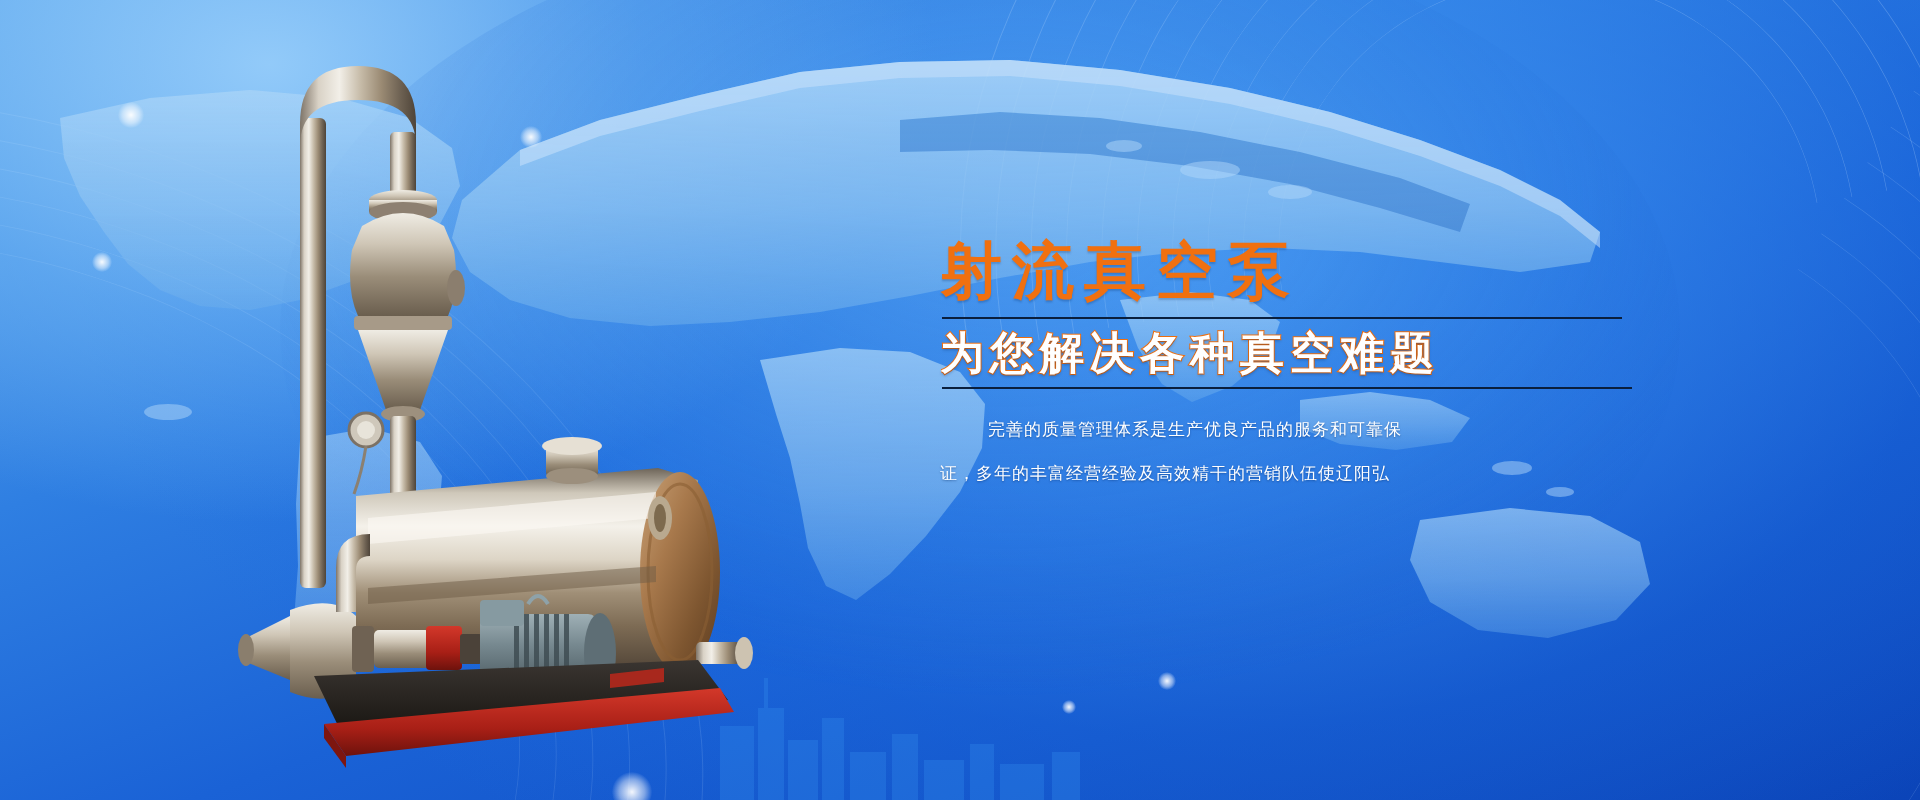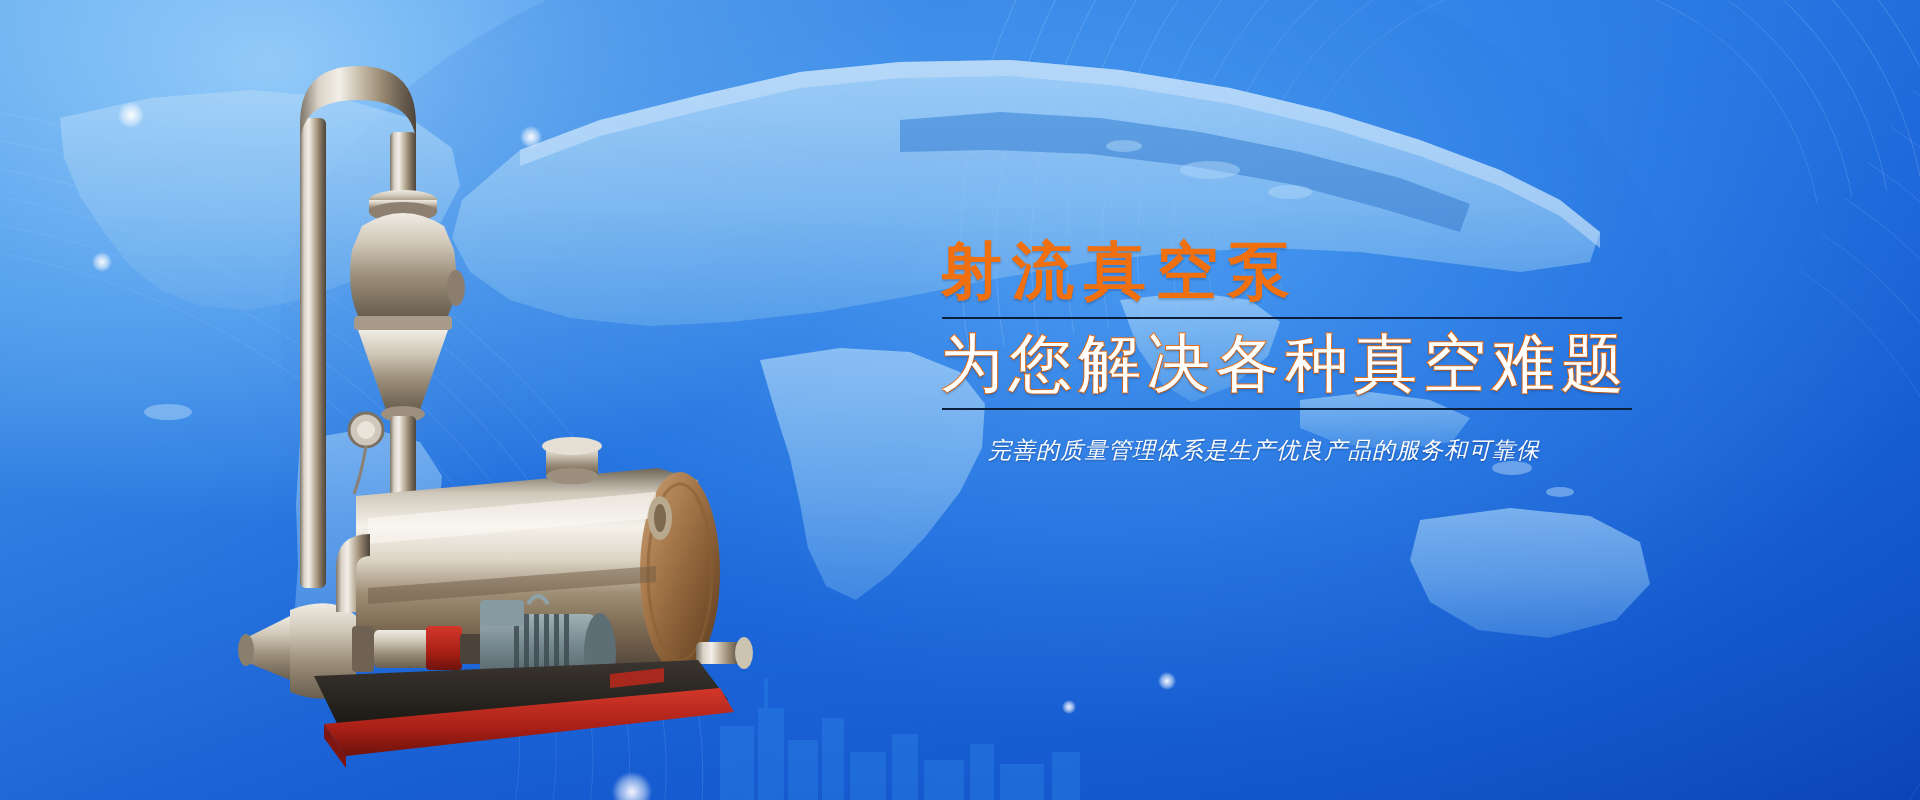--- a/index.html
+++ b/index.html
@@ -55,30 +55,30 @@
 
   
   .copy{ position:absolute; left:940px; top:238px; width:720px; }
   .title{
     font-size:62px; line-height:1.05; font-weight:bold; color:#f07010;
     letter-spacing:10px; white-space:nowrap;
     text-shadow:0 2px 2px rgba(0,30,80,.22);
   }
   .rule-1{ width:680px; height:2px; background:#0a1f3d; margin:14px 0 10px 2px; }
   .subtitle{
-    font-size:63px; line-height:1.1; font-weight:normal; color:#ffffff;
+    font-size:44px; line-height:1.1; font-weight:bold; color:#ffffff;
     letter-spacing:6px; white-space:nowrap;
     -webkit-text-stroke:2px #f07010;
     paint-order:stroke fill;
     text-shadow:0 2px 3px rgba(0,30,80,.3);
   }
   .rule-2{ width:690px; height:2px; background:#0a1f3d; margin:10px 0 18px 2px; }
   .para{
-    font-size:23px; line-height:44px; color:#ffffff; letter-spacing:1px;
-    text-shadow:0 1px 2px rgba(0,35,90,.45); width:700px;font-style:italic;
+    font-size:17px; line-height:44px; color:#ffffff; letter-spacing:1px;
+    text-shadow:0 1px 2px rgba(0,35,90,.45); width:700px;
   }
   .para .ln{ display:block; white-space:nowrap; }
   .para .ln.first{ text-indent:48px; }
 </style>
 </head>
 <body>
 
 <div class="banner">
 
   <div class="arcs-tr">
@@ -326,16 +326,17 @@
     <div class="title">射流真空泵</div>
 
     <div class="rule-1"></div>
 
     <div class="subtitle">为您解决各种真空难题</div>
 
     <div class="rule-2"></div>
 
     <div class="para">
       <span class="ln first">完善的质量管理体系是生产优良产品的服务和可靠保</span>
+      <span class="ln">证，多年的丰富经营经验及高效精干的营销队伍使辽阳弘</span>
     </div>
   </div>
 
 </div>
 
 </body></html>

